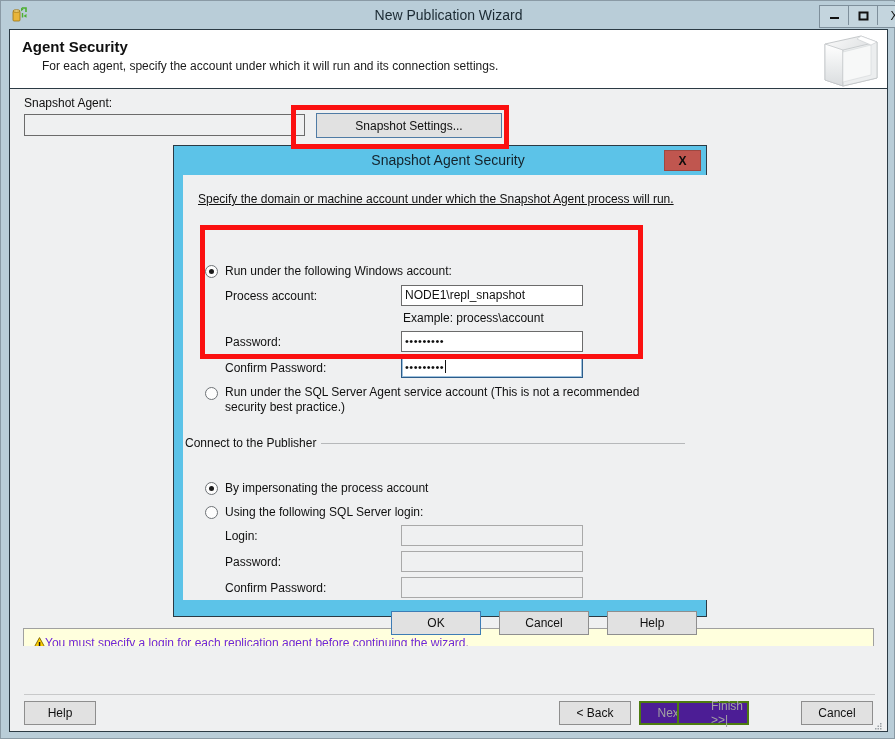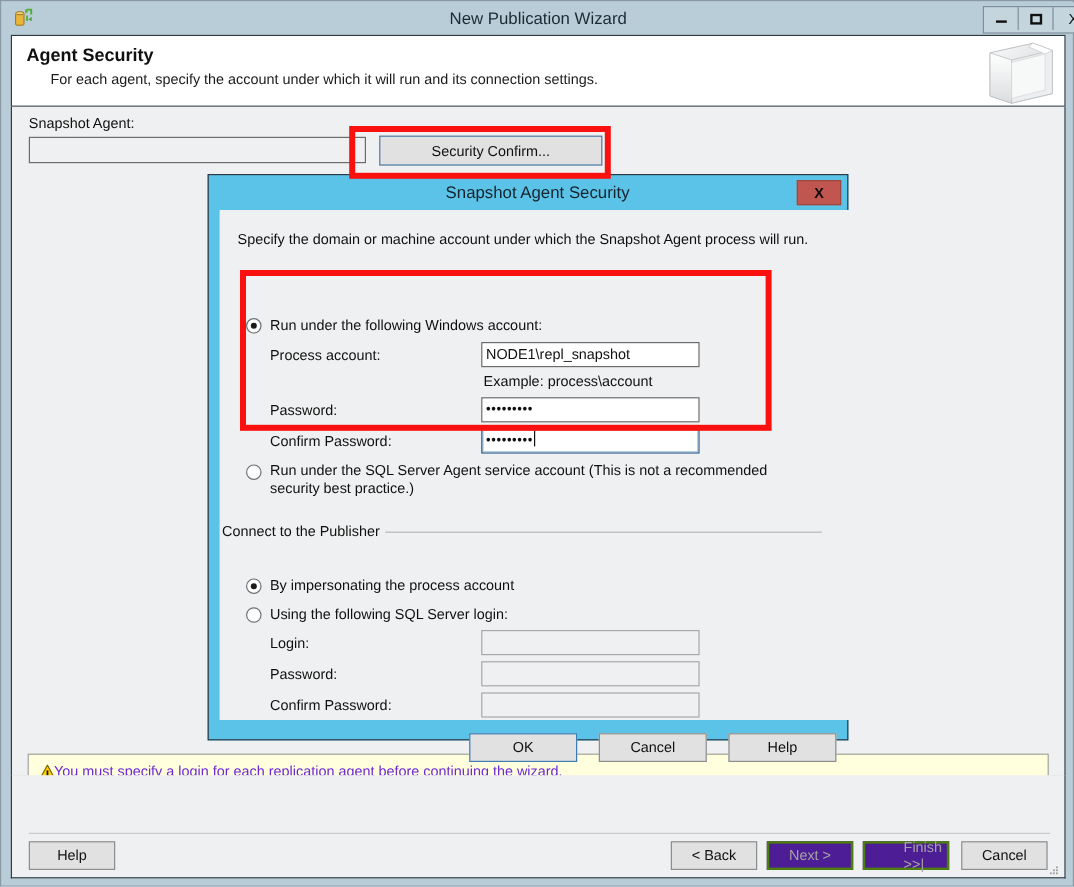--- a/index.html
+++ b/index.html
@@ -196,20 +196,21 @@
     width: 530px; height: 425px;
     background: #eff0f1;
     box-sizing: border-box;
   }
 
   .dlg-desc {
     position: absolute;
     left: 15px; top: 17px;
     font-size: 12px;
     color: #101010;
+    text-decoration: underline;
   }
 
   
   .radio {
     position: absolute;
     width: 13px; height: 13px;
     border-radius: 50%;
     border: 1px solid #6e7276;
     background: #fdfdfd;
     box-sizing: border-box;
@@ -418,40 +419,40 @@
           <polygon points="30,20 64,12 64,48 30,56" fill="#eceeef" stroke="#c2c5c8" stroke-width="0.8"></polygon>
           <polygon points="30,22 58,15 58,45 30,52" fill="#f7f8f8" stroke="#d4d7d9" stroke-width="0.6"></polygon>
           <polygon points="48,6 64,12 58,15 44,9" fill="#ffffff" stroke="#c8cbce" stroke-width="0.6"></polygon>
         </svg>
       </div>
     </div>
 
     <div class="wiz-body">
       <div class="lbl-snapshot-agent">Snapshot Agent:</div>
       <div class="agent-input"></div>
-      <div class="btn-security">Security Confirm...</div>
+      <div class="btn-security">Snapshot Settings...</div>
     </div>
 
     <div class="warn-wrap">
       <div class="warn-icon">
         <svg width="15" height="14" viewBox="0 0 15 14">
           <polygon points="7.5,0.6 14.4,13.2 0.6,13.2" fill="#ffd000" stroke="#7a6000" stroke-width="0.9"></polygon>
           <rect x="6.8" y="5" width="1.5" height="4.6" fill="#1a1a1a"></rect>
           <rect x="6.8" y="10.4" width="1.5" height="1.5" fill="#1a1a1a"></rect>
         </svg>
       </div>
       <div class="warn-text">You must specify a login for each replication agent before continuing the wizard.</div>
     </div>
 
     <div class="wiz-footer">
       <div class="footer-sep"></div>
       <div class="fbtn" style="left:14px;">Help</div>
       <div class="fbtn" style="left:549px;">&lt; Back</div>
       <div class="fbtn disabled" style="left:629px;">Next &gt;</div>
-      <div class="fbtn disabled" style="left:709px;padding-left:32px;">Finish &gt;&gt;|</div>
+      <div class="fbtn disabled" style="left:667px;padding-left:32px;">Finish &gt;&gt;|</div>
       <div class="fbtn" style="left:791px;">Cancel</div>
       <div class="grip">
         <svg width="10" height="10" viewBox="0 0 10 10">
           <g fill="#9aa0a5">
             <rect x="7" y="1" width="1.5" height="1.5"></rect>
             <rect x="4.5" y="3.5" width="1.5" height="1.5"></rect>
               <rect x="7" y="3.5" width="1.5" height="1.5"></rect>
             <rect x="2" y="6" width="1.5" height="1.5"></rect>
               <rect x="4.5" y="6" width="1.5" height="1.5"></rect>
               <rect x="7" y="6" width="1.5" height="1.5"></rect>

